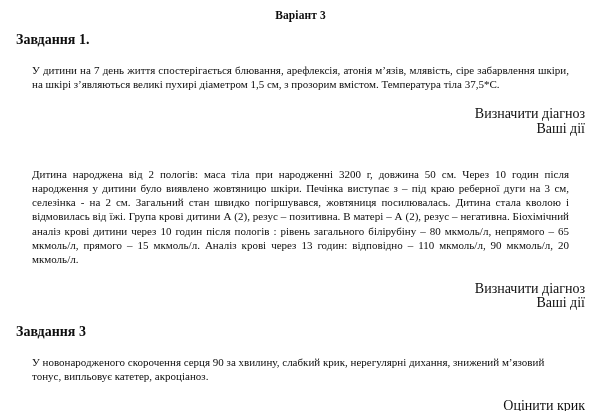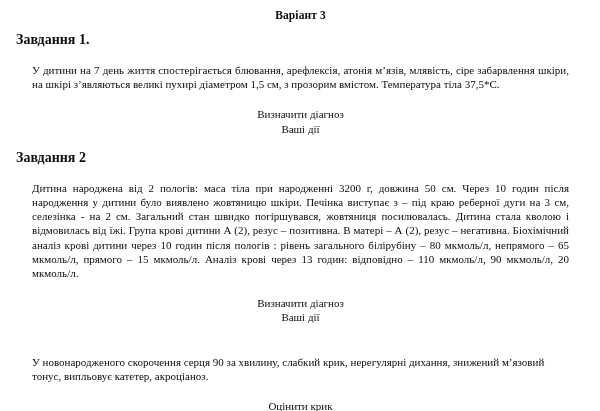--- a/index.html
+++ b/index.html
@@ -44,24 +44,24 @@
     line-height: 14.2px;
     margin: 16px;
     text-align: justify;
     text-justify: inter-word;
     hyphens: none;
   }
   .task-body.nojust {
     text-align: left;
   }
   .prompt-line {
-    font-size: 11px;
+    font-size: 14px;
     line-height: 14.2px;
     margin: 0;
-    text-align: center;
+    text-align: right;
   }
   .gap-lg { height: 15px; }
   .gap-md { height: 14px; }
 </style>
 </head>
 <body>
 
 <div class="page">
 
   <div class="doc-title">Варіант 3</div>
@@ -69,28 +69,28 @@
   <div class="task-block">
     <div class="task-heading">Завдання 1.</div>
     <div class="task-body">У дитини на 7 день життя спостерігається блювання, арефлексія, атонія м’язів, млявість, сіре забарвлення шкіри, на шкірі з’являються великі пухирі діаметром 1,5   см, з прозорим вмістом. Температура тіла 37,5*С.</div>
     <div class="prompt-line">Визначити діагноз</div>
     <div class="prompt-line">Ваші дії</div>
   </div>
 
   <div class="gap-lg"></div>
 
   <div class="task-block">
-    <div class="task-heading">Завдання 2</div>
     <div class="task-body">Дитина народжена від 2 пологів: маса тіла при народженні 3200 г, довжина 50 см. Через 10 годин після народження у дитини було виявлено жовтяницю шкіри. Печінка виступає з – під краю реберної дуги на 3 см, селезінка - на 2 см. Загальний стан швидко погіршувався, жовтяниця посилювалась. Дитина стала кволою і відмовилась від їжі. Група крові дитини А (2), резус – позитивна. В матері – А (2), резус – негативна. Біохімічний аналіз крові дитини через 10 годин після пологів : рівень загального білірубіну – 80 мкмоль/л, непрямого – 65 мкмоль/л, прямого – 15 мкмоль/л. Аналіз крові через 13 годин: відповідно – 110 мкмоль/л, 90 мкмоль/л, 20 мкмоль/л.</div>
     <div class="prompt-line">Визначити діагноз</div>
     <div class="prompt-line">Ваші дії</div>
   </div>
 
   <div class="gap-md"></div>
 
   <div class="task-block">
+    <div class="task-heading">Завдання 3</div>
     <div class="task-body nojust">У новонародженого скорочення серця 90 за хвилину, слабкий крик, нерегулярні дихання, знижений м’язовий тонус, випльовує катетер, акроціаноз.</div>
     <div class="prompt-line">Оцінити крик</div>
     <div class="prompt-line">Визначити діагноз</div>
     <div class="prompt-line">Ваші дії</div>
   </div>
 
 </div>
 
 </body></html>

